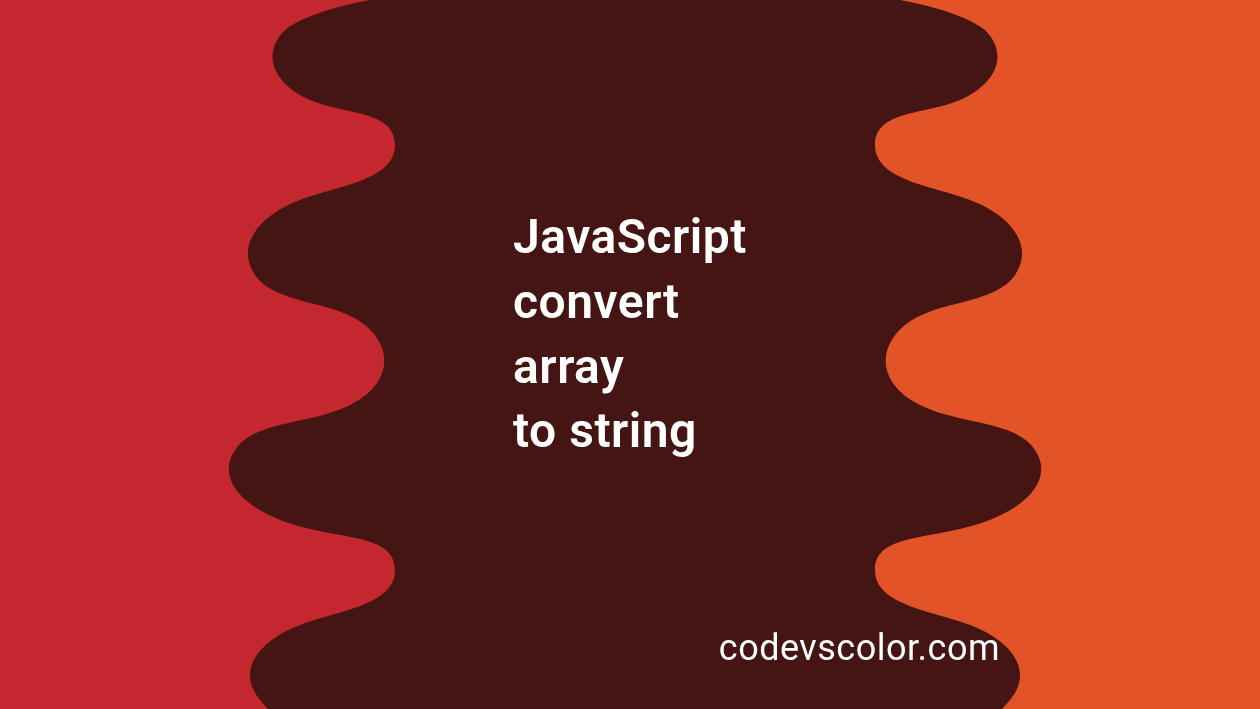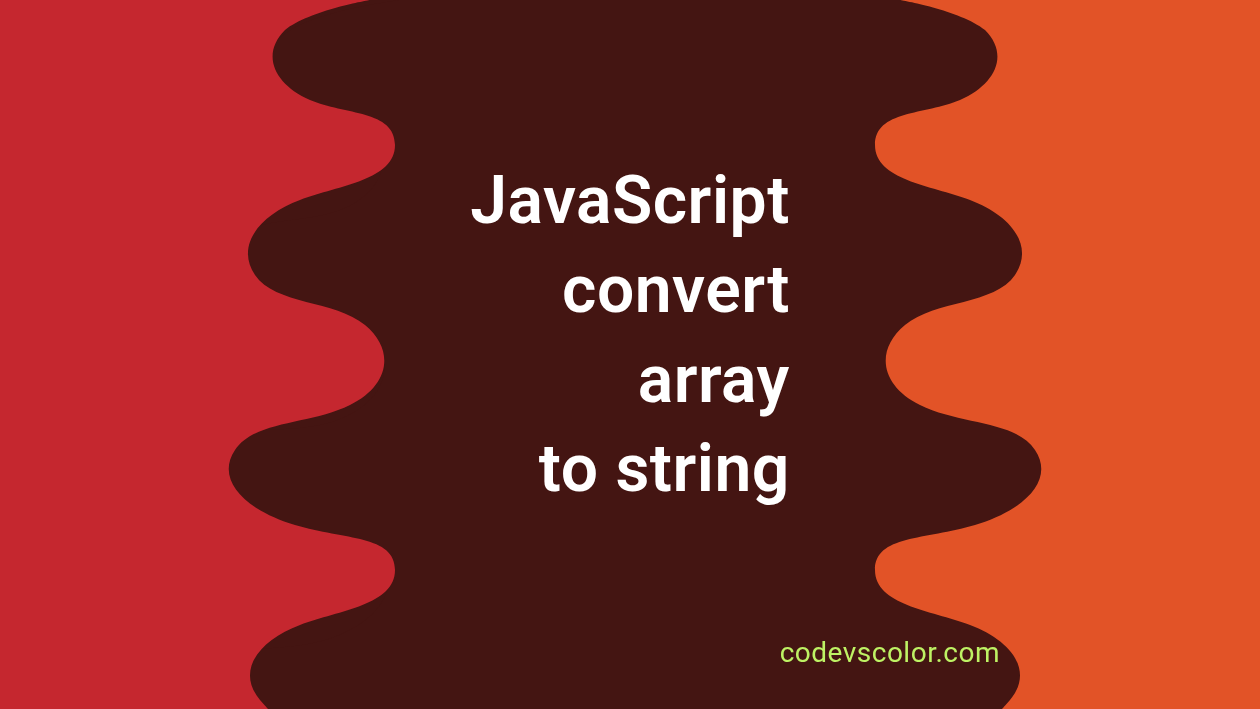--- a/index.html
+++ b/index.html
@@ -22,33 +22,33 @@
     inset: 0;
     display: flex;
     flex-direction: column;
     align-items: center;
     justify-content: center;
     z-index: 2;
     padding-bottom: 40px;
   }
   .title {
     color: #ffffff;
-    font-size: 66px;
+    font-size: 48px;
     font-weight: 600;
-    text-align: right;
+    text-align: left;
     line-height: 1.35;
     white-space: pre-line;
     letter-spacing: 0.5px;
   }
   .footer {
     position: absolute;
     right: 260px;
     bottom: 40px;
-    color: #bef264;
-    font-size: 28px;
+    color: #ffffff;
+    font-size: 36px;
     font-weight: 400;
     letter-spacing: 0.5px;
     z-index: 2;
   }
 </style>
 </head>
 <body>
 
 <svg class="bg-svg" viewBox="0 0 1260 709" preserveAspectRatio="none">
   <rect x="0" y="0" width="210" height="709" fill="#c5272f"></rect>

